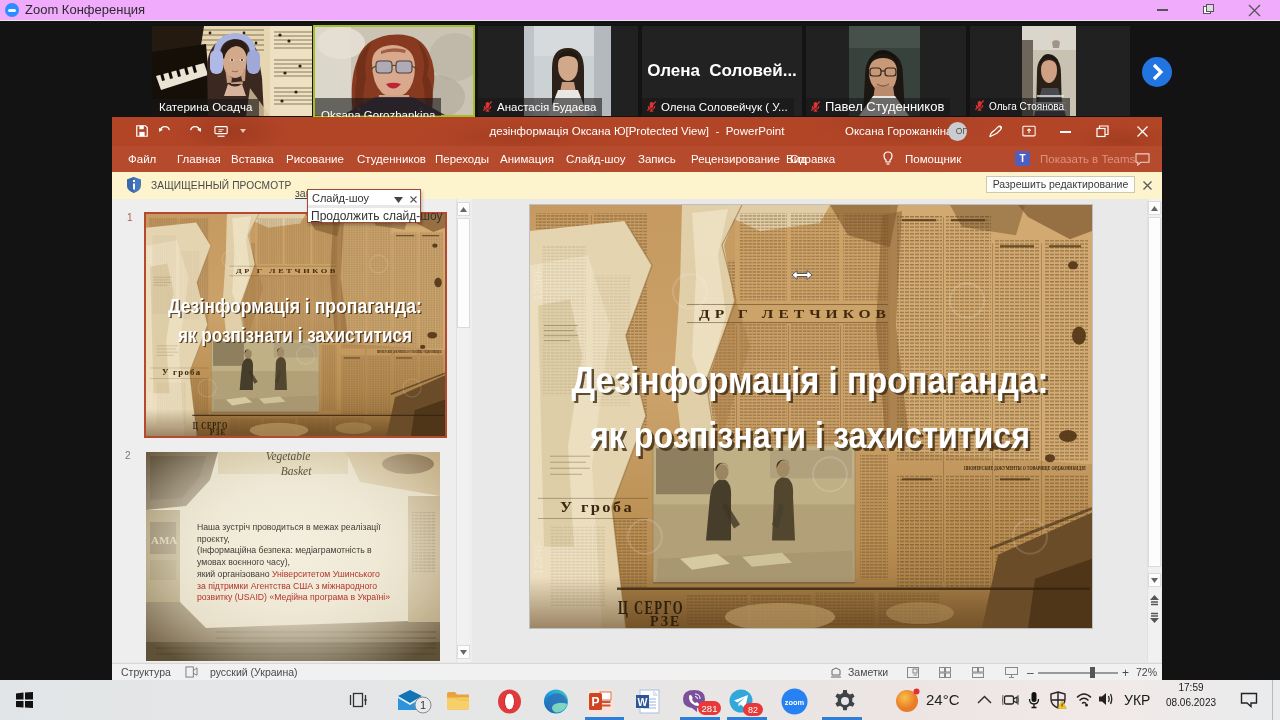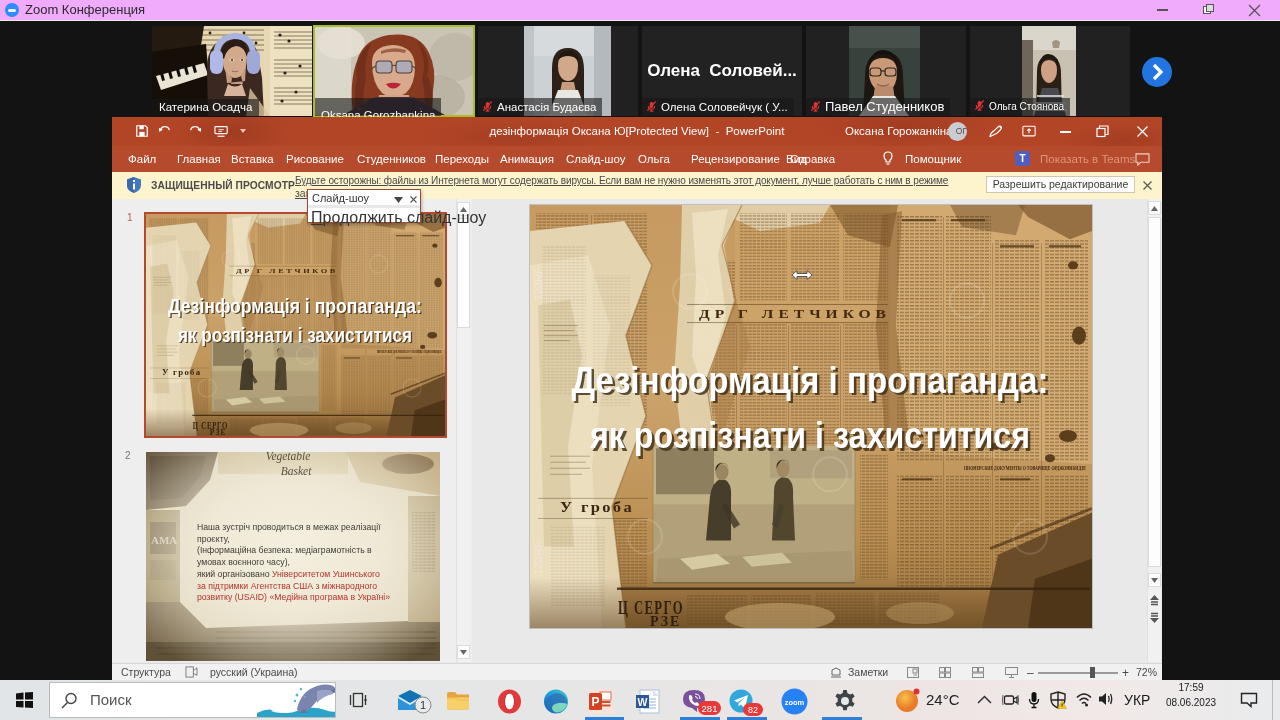--- a/index.html
+++ b/index.html
@@ -391,21 +391,21 @@
 
   <div class="ab" style="left:0;top:29px;width:1050px;height:26px;background:#b54a2c;color:#fff;font-size:11.5px">
     <span class="ab" style="left:16px;top:7px">Файл</span>
     <span class="ab" style="left:65px;top:7px">Главная</span>
     <span class="ab" style="left:119px;top:7px">Вставка</span>
     <span class="ab" style="left:174px;top:7px">Рисование</span>
     <span class="ab" style="left:245px;top:7px">Студенников</span>
     <span class="ab" style="left:323px;top:7px">Переходы</span>
     <span class="ab" style="left:388px;top:7px">Анимация</span>
     <span class="ab" style="left:454px;top:7px">Слайд-шоу</span>
-    <span class="ab" style="left:526px;top:7px">Ольга</span>
+    <span class="ab" style="left:526px;top:7px">Запись</span>
     <span class="ab" style="left:579px;top:7px">Рецензирование</span>
     <span class="ab" style="left:674px;top:7px">Вид</span>
     <span class="ab" style="left:678px;top:7px">Справка</span>
     <svg class="ab" style="left:770px;top:5px" width="12" height="16" viewBox="0 0 12 16">
         <path d="M6 1 Q10 1 10 5 Q10 8 8 9 L8 11 L4 11 L4 9 Q2 8 2 5 Q2 1 6 1" fill="none" stroke="#fff" stroke-width="1.2"></path>
         <path d="M4.5 13 H7.5" stroke="#fff" stroke-width="1.2"></path>
       </svg>
     <span class="ab" style="left:793px;top:7px">Помощник</span>
     <div class="ab" style="left:903px;top:5px;width:15px;height:15px;border-radius:3px;background:#4e5fbf;color:#fff;font-size:10px;text-align:center;line-height:15px;font-weight:bold">T</div>
     <span class="ab" style="left:928px;top:7px;color:rgba(255,205,190,.55)">Показать в Teams</span>
@@ -414,22 +414,21 @@
       </svg>
   </div>
 
   <div class="ab" style="left:0;top:55px;width:1050px;height:27px;background:#fdf3cd">
     <svg class="ab" style="left:14px;top:5px" width="16" height="16" viewBox="0 0 16 16">
         <path d="M8 0 L15 2.5 V8 Q15 13.5 8 16 Q1 13.5 1 8 V2.5 Z" fill="#4479bd"></path>
         <path d="M8 0 L8 16 Q1 13.5 1 8 V2.5 Z" fill="#3a6aad"></path>
         <rect x="7" y="3" width="2" height="2" fill="#fff"></rect>
         <rect x="7" y="6.5" width="2" height="6" fill="#fff"></rect>
       </svg>
-    <span class="ab" style="left:39px;top:8px;font-size:10.2px;font-weight:bold;color:#4a4a4a;letter-spacing:.1px">ЗАЩИЩЕННЫЙ ПРОСМОТР</span>
-    <div class="ab" style="left:183px;top:3px;font-size:10px;color:#4a4a4a;text-decoration:underline;white-space:nowrap;letter-spacing:-0.1px">Будьте осторожны: файлы из Интернета могут содержать вирусы. Если вам не нужно изменять этот документ, лучше работать с ним в режиме</div>
+    <span class="ab" style="left:39px;top:8px;font-size:10.2px;font-weight:normal;color:#4a4a4a;letter-spacing:.1px">ЗАЩИЩЕННЫЙ ПРОСМОТР</span>
     <div class="ab" style="left:183px;top:15px;font-size:10.5px;color:#4a4a4a;text-decoration:underline">защ</div>
     <div class="ab" style="left:874px;top:4px;width:149px;height:17px;background:#fdfdfb;border:1px solid #cfc8ab;font-size:10.5px;color:#3a3a3a;text-align:center;line-height:15px">Разрешить редактирование</div>
     <svg class="ab" style="left:1031px;top:9px" width="9" height="9">
         <path d="M0.5 0.5 L8.5 8.5 M8.5 0.5 L0.5 8.5" stroke="#5a5a5a" stroke-width="1.3"></path>
       </svg>
   </div>
 
   <div class="ab" style="left:0;top:82px;width:360px;height:463px;background:#efeeee"></div>
   <div class="ab" style="left:15px;top:95px;font-size:10px;color:#b0604a">1</div>
   <div class="ab" style="left:32px;top:95px;width:303px;height:226px;border:2px solid #b5492e;background:#c09a62" id="thumb1"><svg width="299" height="222" viewBox="0 0 562 421" preserveAspectRatio="none">
@@ -546,52 +545,31 @@
 
 <div class="ab" style="left:307px;top:189px;width:114px;height:34px;background:#fff;border:1px solid #9c4b32;box-shadow:1px 2px 3px rgba(0,0,0,.25);z-index:5">
   <div class="ab" style="left:4px;top:2px;font-size:11px;color:#333">Слайд-шоу</div>
   <svg class="ab" style="left:86px;top:7px" width="9" height="6">
       <path d="M0 0 H9 L4.5 6 Z" fill="#444"></path>
     </svg>
   <svg class="ab" style="left:102px;top:6px" width="7" height="7">
       <path d="M0.5 0.5 L6.5 6.5 M6.5 0.5 L0.5 6.5" stroke="#555" stroke-width="1.1"></path>
     </svg>
   <div class="ab" style="left:0;top:15px;width:112px;height:3px;background:#e8e8e8"></div>
-  <div class="ab" style="left:3px;top:19px;font-size:16px;color:#333;white-space:nowrap"><span style="text-decoration:underline">П</span>родолжить слайд-шоу</div>
+  <div class="ab" style="left:3px;top:19px;font-size:12px;color:#333;white-space:nowrap"><span style="text-decoration:underline">П</span>родолжить слайд-шоу</div>
 </div>
 
 <div id="taskbar" class="ab" style="left:0;top:680px;width:1280px;height:40px;background:linear-gradient(90deg,#e2e5e7 0%,#e6e6e6 45%,#ece5e3 70%,#f1e9e7 86%,#e9ebed 100%)">
   <svg class="ab" style="left:16px;top:12px" width="17" height="16">
       <polygon points="0,1.5 7.5,0.5 7.5,7.5 0,7.5" fill="#111"></polygon>
       <polygon points="9,0.5 17,0 17,7.5 9,7.5" fill="#111"></polygon>
       <polygon points="0,9 7.5,9 7.5,15.5 0,15" fill="#111"></polygon>
       <polygon points="9,9 17,9 17,16 9,15.6" fill="#111"></polygon>
     </svg>
 
-  <div class="ab" style="left:49px;top:2px;width:287px;height:36px;background:#fff;border:1px solid #b8babc;overflow:hidden">
-    <svg class="ab" style="left:11px;top:9px" width="17" height="17" viewBox="0 0 17 17">
-        <circle cx="10" cy="6.5" r="5" fill="none" stroke="#444" stroke-width="1.4"></circle>
-        <path d="M6.5 10.5 L1 16" stroke="#444" stroke-width="1.4"></path>
-      </svg>
-    <span class="ab" style="left:40px;top:8px;font-size:15px;color:#555">Поиск</span>
-    <svg class="ab" style="left:207px;top:0" width="80" height="36" viewBox="0 0 80 36">
-      <path d="M0 30 Q10 24 20 28 Q30 32 40 28 Q55 22 68 27 Q75 30 80 28 L80 36 L0 36 Z" fill="#29a3c7"></path>
-      <path d="M14 28 Q20 22 30 24 L34 28 Q24 32 14 28" fill="#fff" opacity=".9"></path>
-      <path d="M40 26 Q44 8 60 3 Q74 -1 79 6 Q81 9 76 10 Q64 13 58 20 Q52 28 47 29 Q40 29 40 26" fill="#7a84ad"></path>
-      <path d="M60 8 Q70 5 77 9 L76 11 Q66 13 60 20 Z" fill="#9aa3c4"></path>
-      <path d="M74 8 L80 4 L78 10 Z" fill="#6a739c"></path>
-      <path d="M48 26 L42 30 L50 30 Z" fill="#6a739c"></path>
-      <g fill="#5bb8d4">
-          <circle cx="40" cy="12" r="1.5"></circle>
-          <circle cx="44" cy="6" r="1.2"></circle>
-          <circle cx="38" cy="18" r="1.2"></circle>
-          <circle cx="48" cy="14" r="1"></circle>
-        </g>
-    </svg>
-  </div>
 
   <svg class="ab" style="left:349px;top:11px" width="20" height="18" viewBox="0 0 20 18">
       <rect x="4.5" y="2.5" width="9" height="13" fill="none" stroke="#333" stroke-width="1.3"></rect>
       <path d="M1.5 4 V14 M16.5 4 V14" stroke="#333" stroke-width="1.3"></path>
       <circle cx="16.5" cy="9" r="1.2" fill="#333"></circle>
     </svg>
 
   <svg class="ab" style="left:396px;top:10px" width="36" height="24" viewBox="0 0 36 24">
     <polygon points="2,6 14,0 26,6 26,20 2,20" fill="#1273b5"></polygon>
     <polygon points="2,6 14,13 26,6 26,20 2,20" fill="#2e93d8"></polygon>

